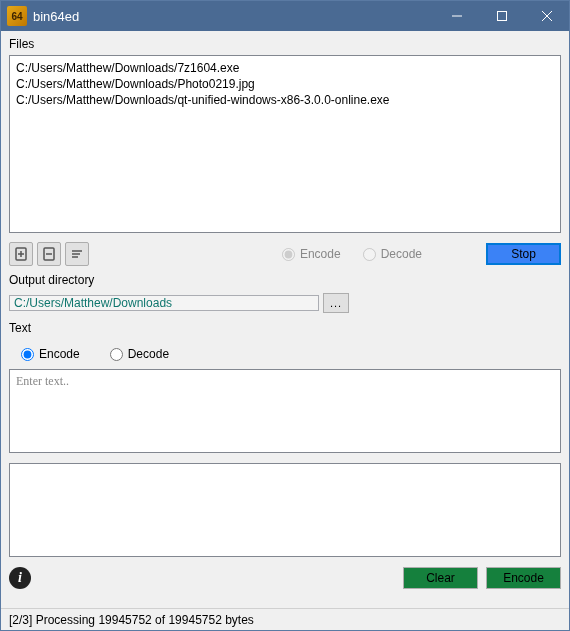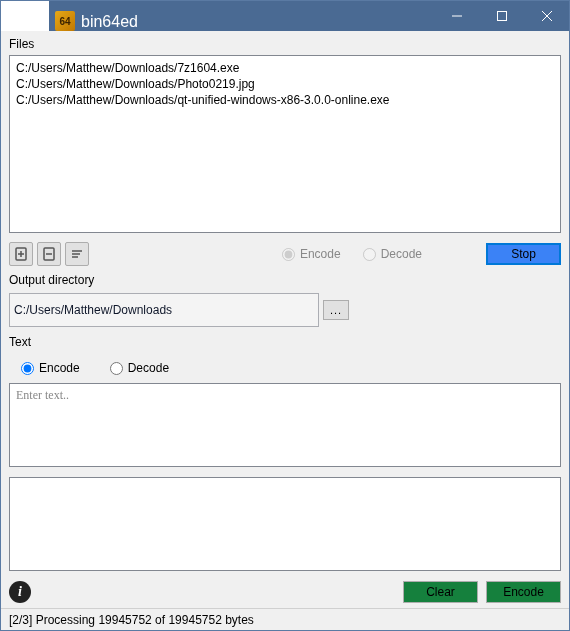--- a/index.html
+++ b/index.html
@@ -1,22 +1,22 @@
 <!DOCTYPE html>
 <html><head>
 <meta charset="utf-8">
 <style>
 * { box-sizing: border-box; margin: 0; padding: 0; font-family: "Segoe UI", Tahoma, sans-serif; font-size: 12px; }
 html, body { width: 570px; height: 631px; overflow: hidden; background: #fff; }
 
 .window { width: 570px; height: 631px; display: flex; flex-direction: column; border: 1px solid #5a7aa3; }
 
-.titlebar { height: 30px; background: #4a6a93; color: #fff; display: flex; align-items: flex-end; margin-left: 48px; }
+.titlebar { height: 30px; background: #4a6a93; color: #fff; display: flex; align-items: center; }
 .titlebar .icon { width: 20px; height: 20px; margin: 0 6px; background: linear-gradient(135deg, #e6a817, #c07800); display: flex; align-items: center; justify-content: center; font-size: 10px; font-weight: bold; color: #3d2400; border-radius: 2px; }
-.titlebar .title { flex: 1; font-size: 16px; }
+.titlebar .title { flex: 1; font-size: 13px; }
 .titlebar .controls { display: flex; }
 .titlebar .ctrl { width: 45px; height: 30px; display: flex; align-items: center; justify-content: center; cursor: pointer; }
 .titlebar .ctrl svg { stroke: #fff; stroke-width: 1; fill: none; }
 
 .body { flex: 1; background: #f0f0f0; padding: 6px 8px 4px 8px; display: flex; flex-direction: column; gap: 2px; }
 
 .section-label { font-size: 12px; color: #000; margin-bottom: 2px; }
 
 .files-box { background: #fff; border: 1px solid #828790; height: 178px; padding: 4px 6px; overflow: auto; }
 .files-box .file-line { font-size: 12px; color: #000; line-height: 16px; white-space: nowrap; }
@@ -28,21 +28,21 @@
 .radio-group { display: flex; gap: 22px; align-items: center; }
 .radio-wrap { display: flex; align-items: center; gap: 5px; cursor: pointer; }
 .radio-wrap input[type=radio] { width: 13px; height: 13px; }
 .radio-group.disabled { color: #888; }
 .radio-group.disabled input { accent-color: #888; }
 
 .btn { min-width: 75px; height: 22px; border: 1px solid #adadad; background: #15803d; cursor: pointer; font-size: 12px; padding: 0 10px; }
 .btn.primary { border-color: #0078d7; background: #3b82f6; box-shadow: inset 0 0 0 1px #0078d7; }
 
 .output-row { display: flex; align-items: center; gap: 4px; margin-top: 2px; }
-.output-input { flex: 1; max-width: 310px; height: 16px; border: 1px solid #abadb3; padding: 16px 4px; background: #f4f4f4; color: #0f172a; font-size: 12px; }
+.output-input { flex: 1; max-width: 310px; height: 16px; border: 1px solid #abadb3; padding: 2px 4px; background: #f4f4f4; color: #0f766e; font-size: 12px; }
 .browse-btn { width: 26px; height: 20px; border: 1px solid #adadad; background: #e1e1e1; cursor: pointer; font-size: 11px; letter-spacing: 1px; }
 
 .text-radios { display: flex; gap: 30px; padding: 8px 12px 6px 12px; }
 
 .textarea-box { background: #fff; border: 1px solid #828790; width: 100%; resize: none; padding: 4px 6px; font-family: Liberation Serif, serif; font-size: 12px; outline: none; }
 .textarea-box::placeholder { color: #888; }
 .ta1 { height: 84px; }
 .ta2 { height: 94px; margin-top: 8px; }
 
 .bottom-row { display: flex; align-items: center; margin-top: 8px; gap: 8px; }

